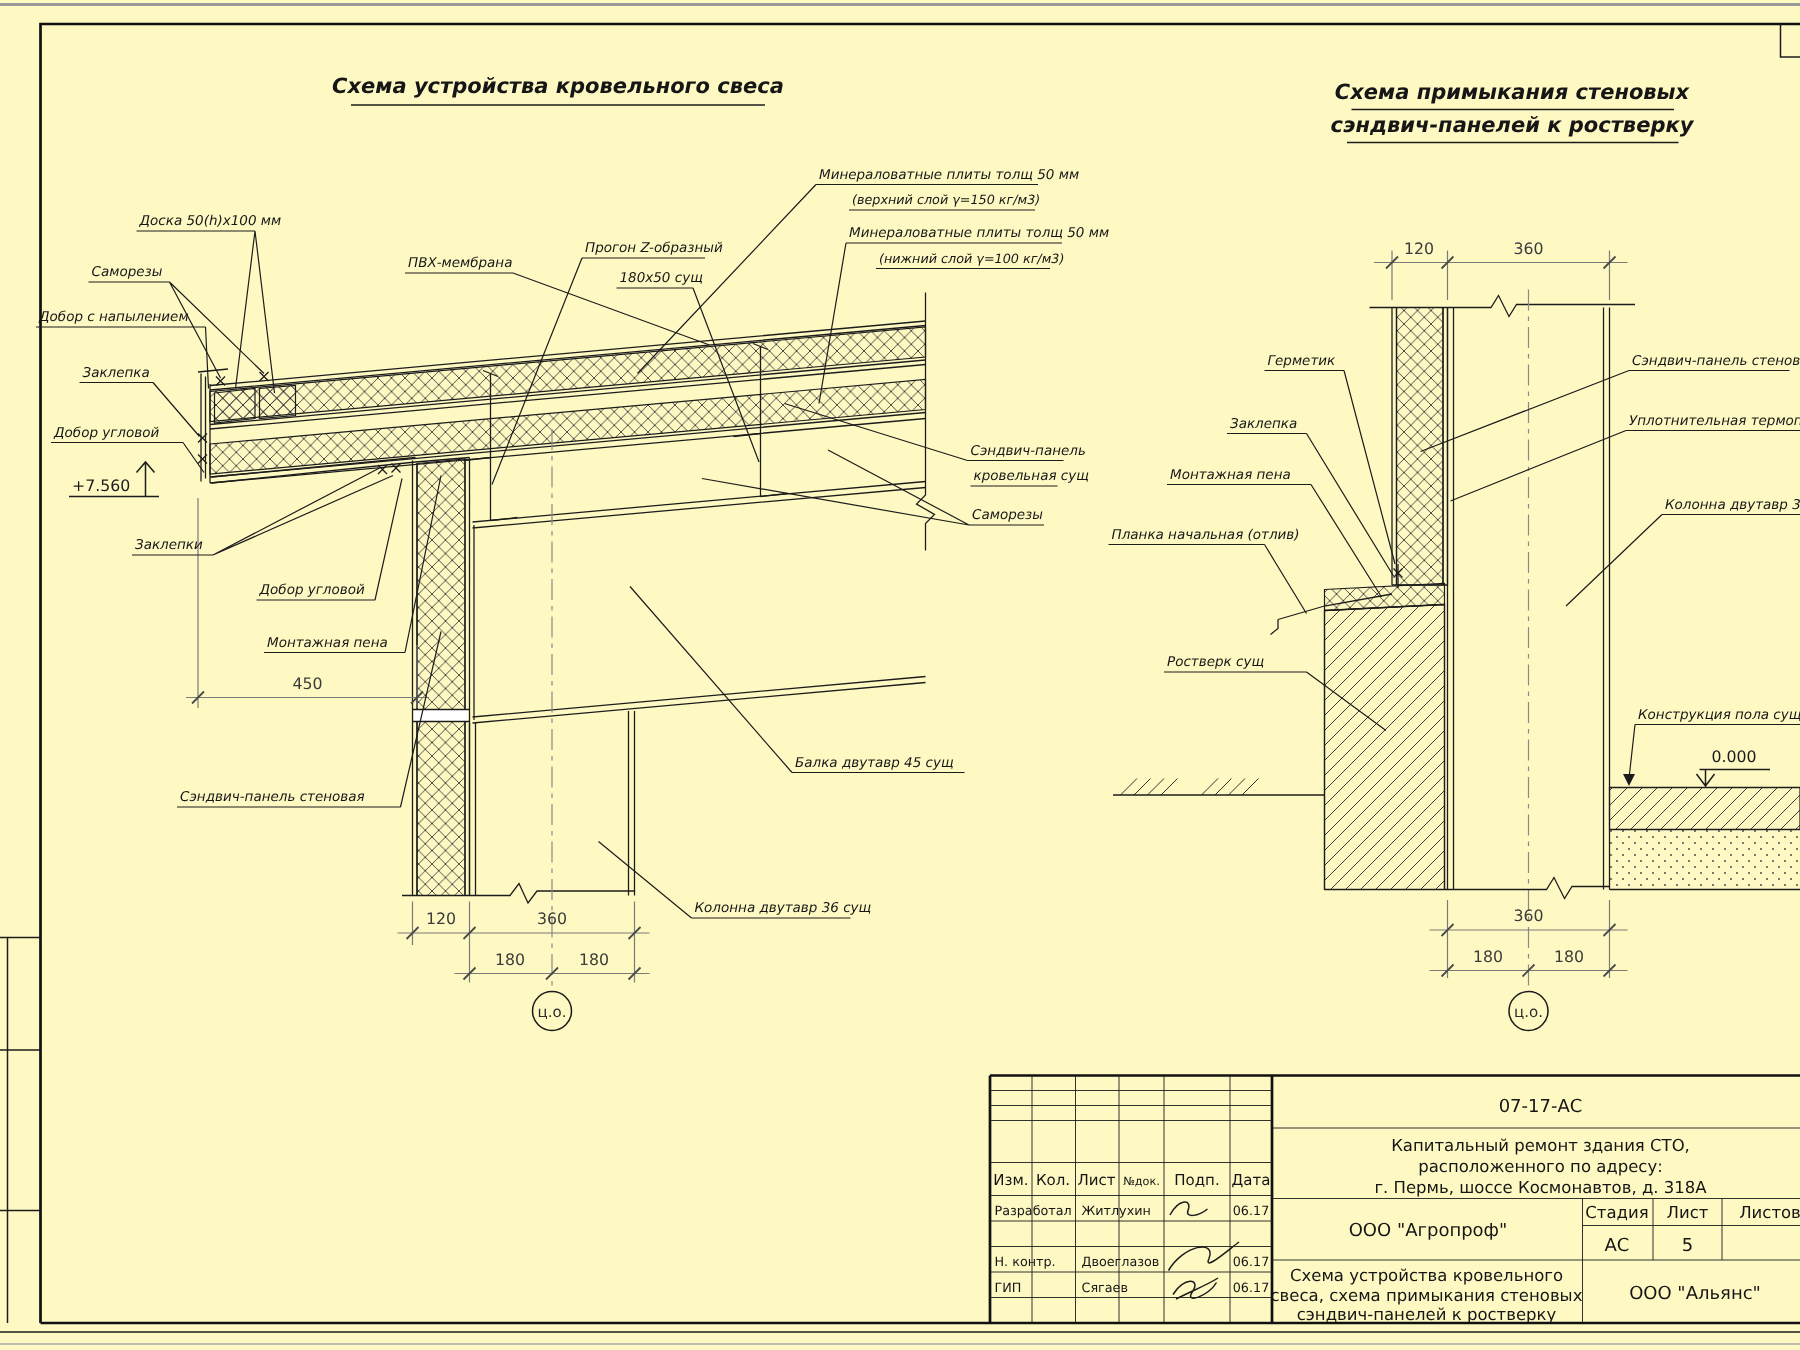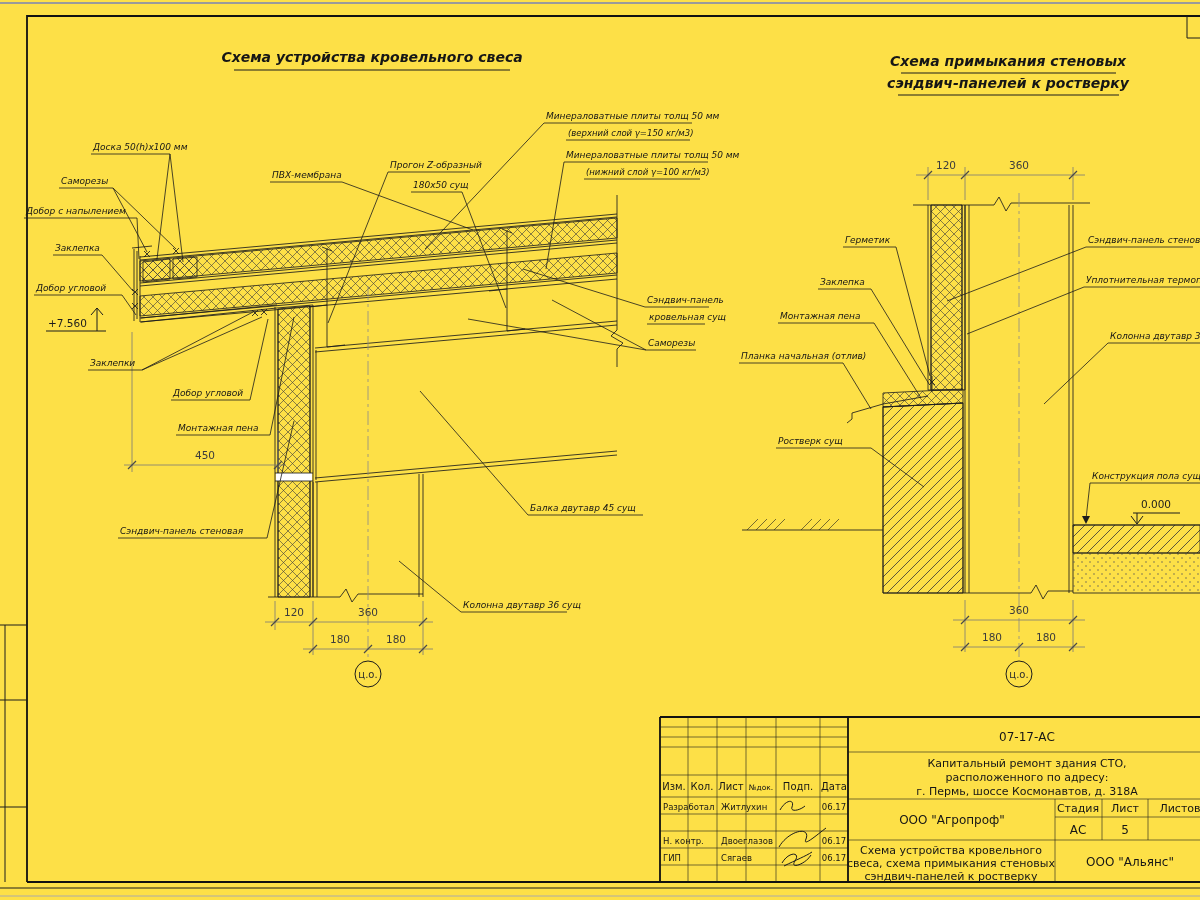--- a/index.html
+++ b/index.html
@@ -1,16 +1,16 @@
 <!DOCTYPE html>
 <html><head>
 <meta charset="utf-8">
 <style>
   html,body{margin:0;padding:0;background:#fff;}
-  #sheet{width:1200px;height:900px;position:relative;background:#fde047;overflow:hidden;}
+  #sheet{width:1200px;height:900px;position:relative;background:#fef9c3;overflow:hidden;}
   svg{display:block;}
   
   .k   {stroke:#1c1c1c;fill:none;stroke-width:1;}
   .t   {stroke:#1c1c1c;fill:none;stroke-width:.6;}
   .m   {stroke:#1c1c1c;fill:none;stroke-width:.85;}
   .thick{stroke:#111;fill:none;stroke-width:1.8;}
   .dim {stroke:#7a7a7a;fill:none;stroke-width:.8;}
   .tick{stroke:#4a4a4a;fill:none;stroke-width:1.2;}
   .cl  {stroke:#8a8a8a;fill:none;stroke-width:.8;stroke-dasharray:14 4 3 4;}
   .ldr {stroke:#1c1c1c;fill:none;stroke-width:.8;}

